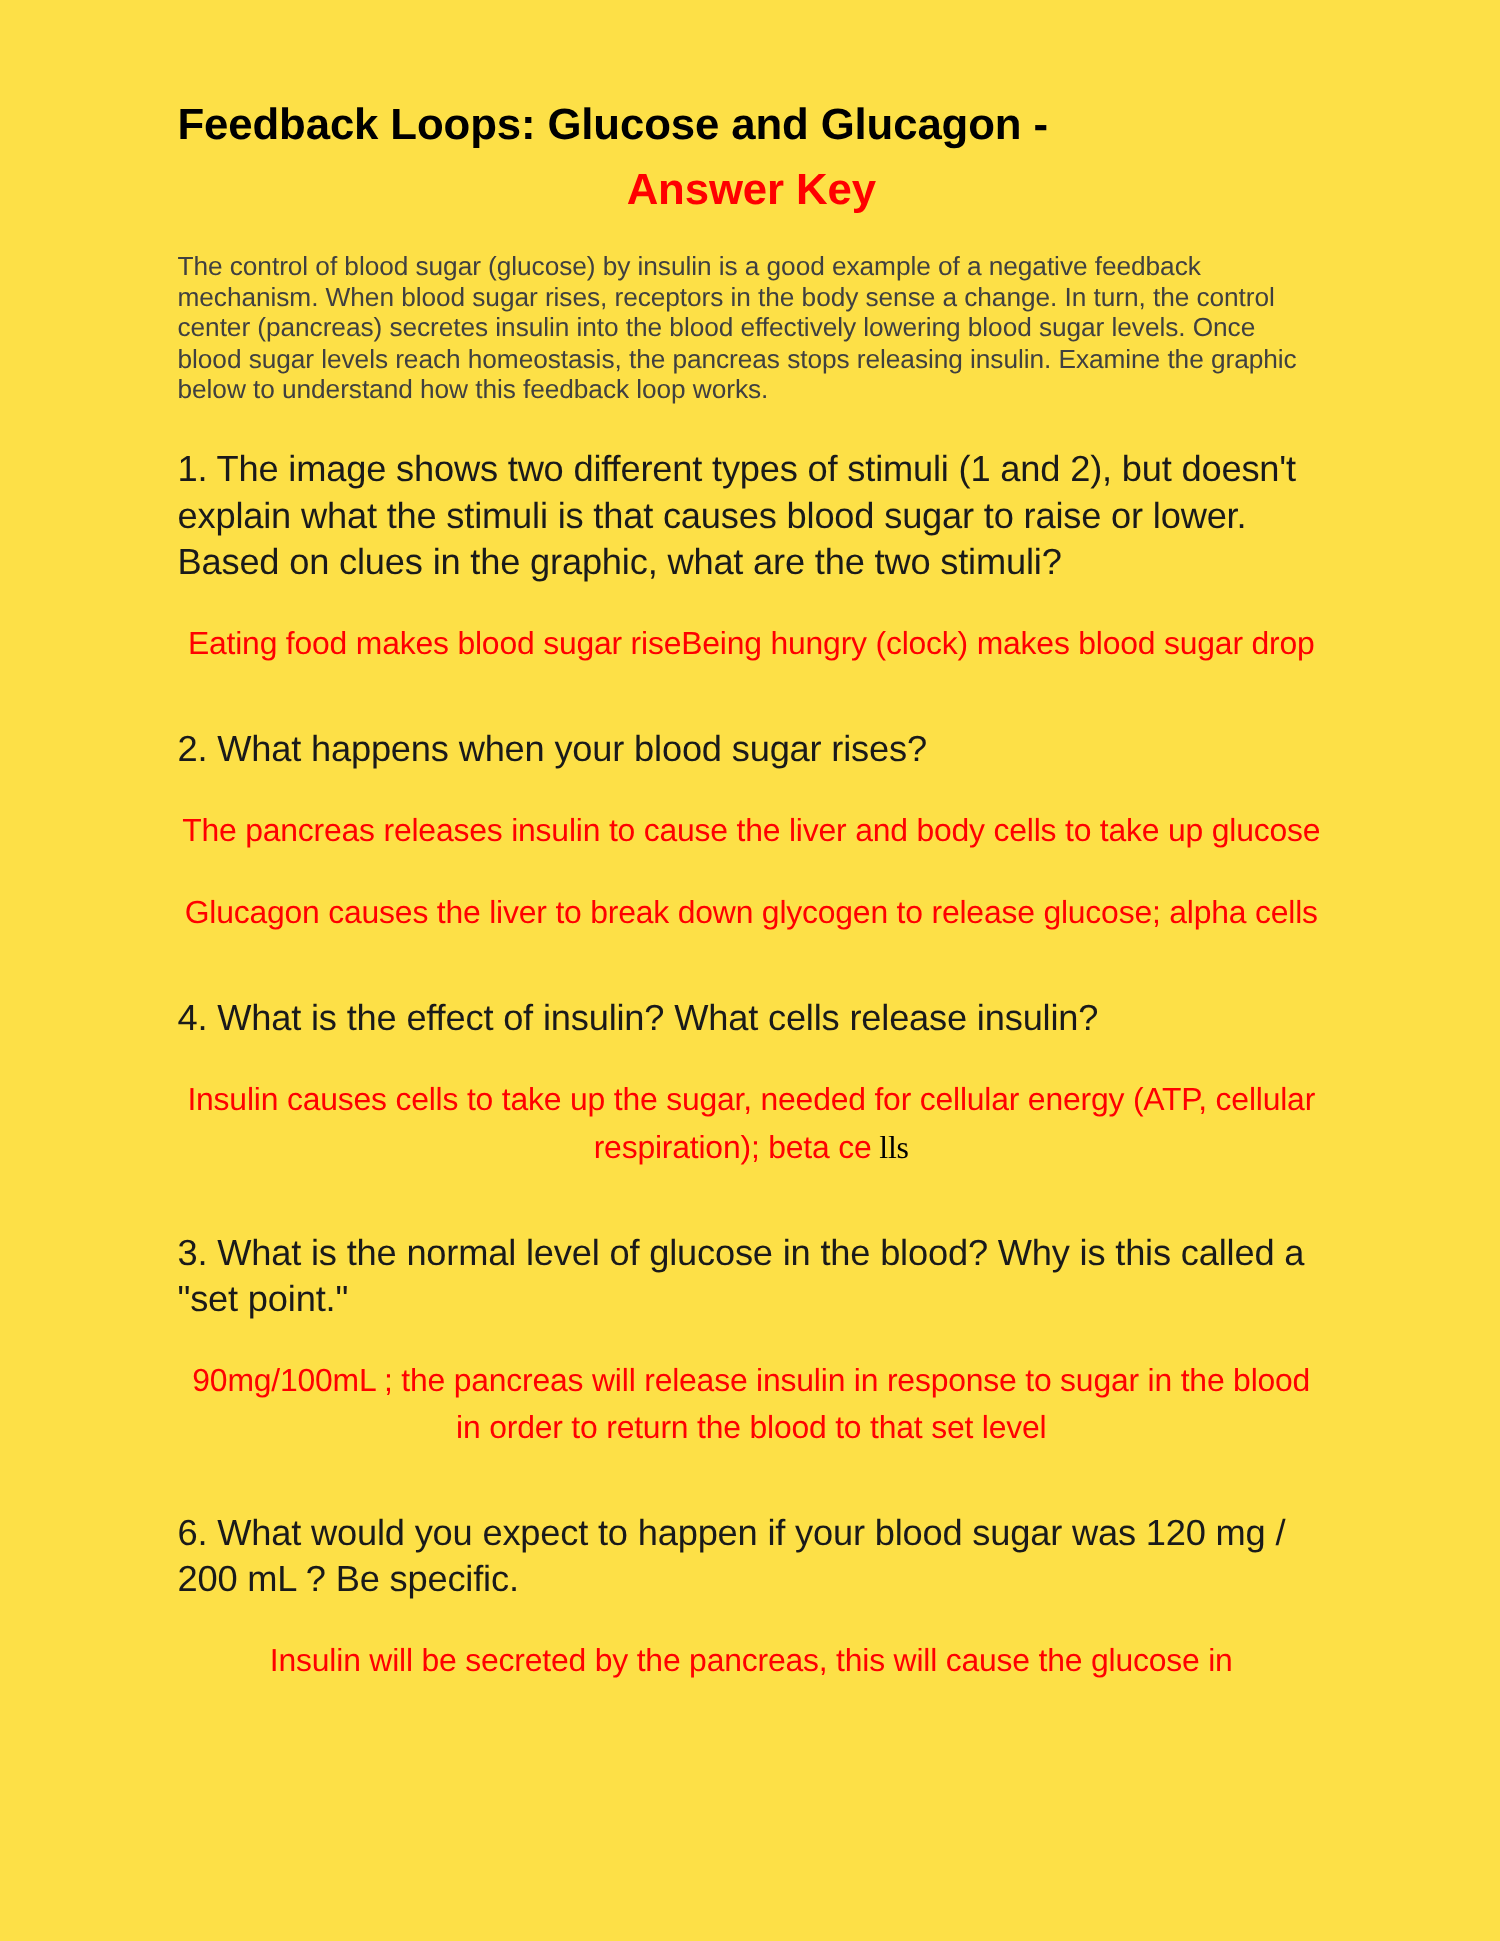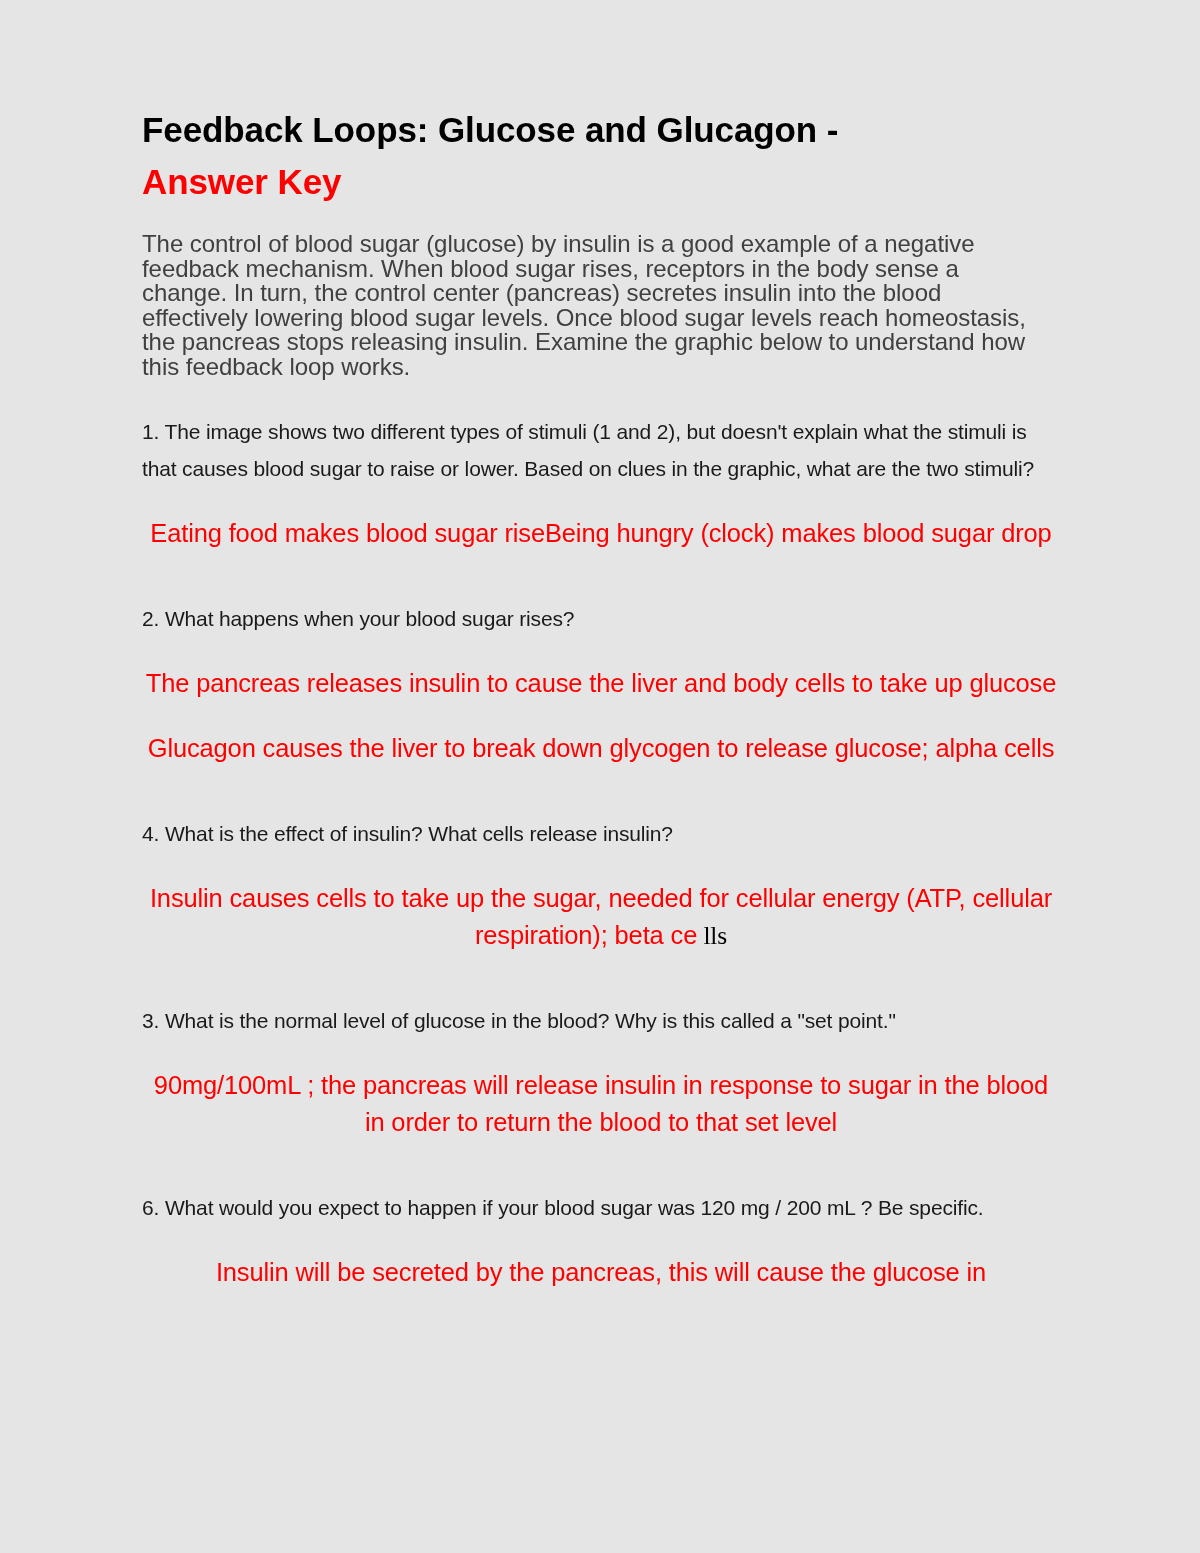--- a/index.html
+++ b/index.html
@@ -12,49 +12,50 @@
     height: 1553px;
     font-family: "Liberation Sans", sans-serif;
     -webkit-font-smoothing: none;
     overflow: hidden;
   }
 
   .page {
     position: relative;
     width: 1200px;
     height: 1553px;
-    background: #e5e5e5;
+    background: #fde047;
     box-sizing: border-box;
-    padding: 104px 140px 0 142px;
+    padding: 74px 140px 0 142px;
   }
 
   .doc-title {
     font-size: 35px;
     font-weight: bold;
     line-height: 52px;
     color: #000000;
     margin: 0 0 0 0;
     letter-spacing: -0.1px;
   }
   .doc-title .subtitle {
     color: #ff0000;
     display: block;
+    text-align: center;
   }
 
   .intro {
-    font-size: 24px;
+    font-size: 21px;
     line-height: 24.6px;
     color: #404040;
     margin: 24px 0 12px 0;
     max-width: 905px;
     letter-spacing: -0.05px;
   }
 
   .question {
-    font-size: 21px;
+    font-size: 29px;
     line-height: 37px;
     color: #1a1a1a;
     margin: 48px 0 0 0;
     max-width: 920px;
     letter-spacing: -0.15px;
   }
 
   .answer {
     font-size: 25.5px;
     line-height: 37px;

